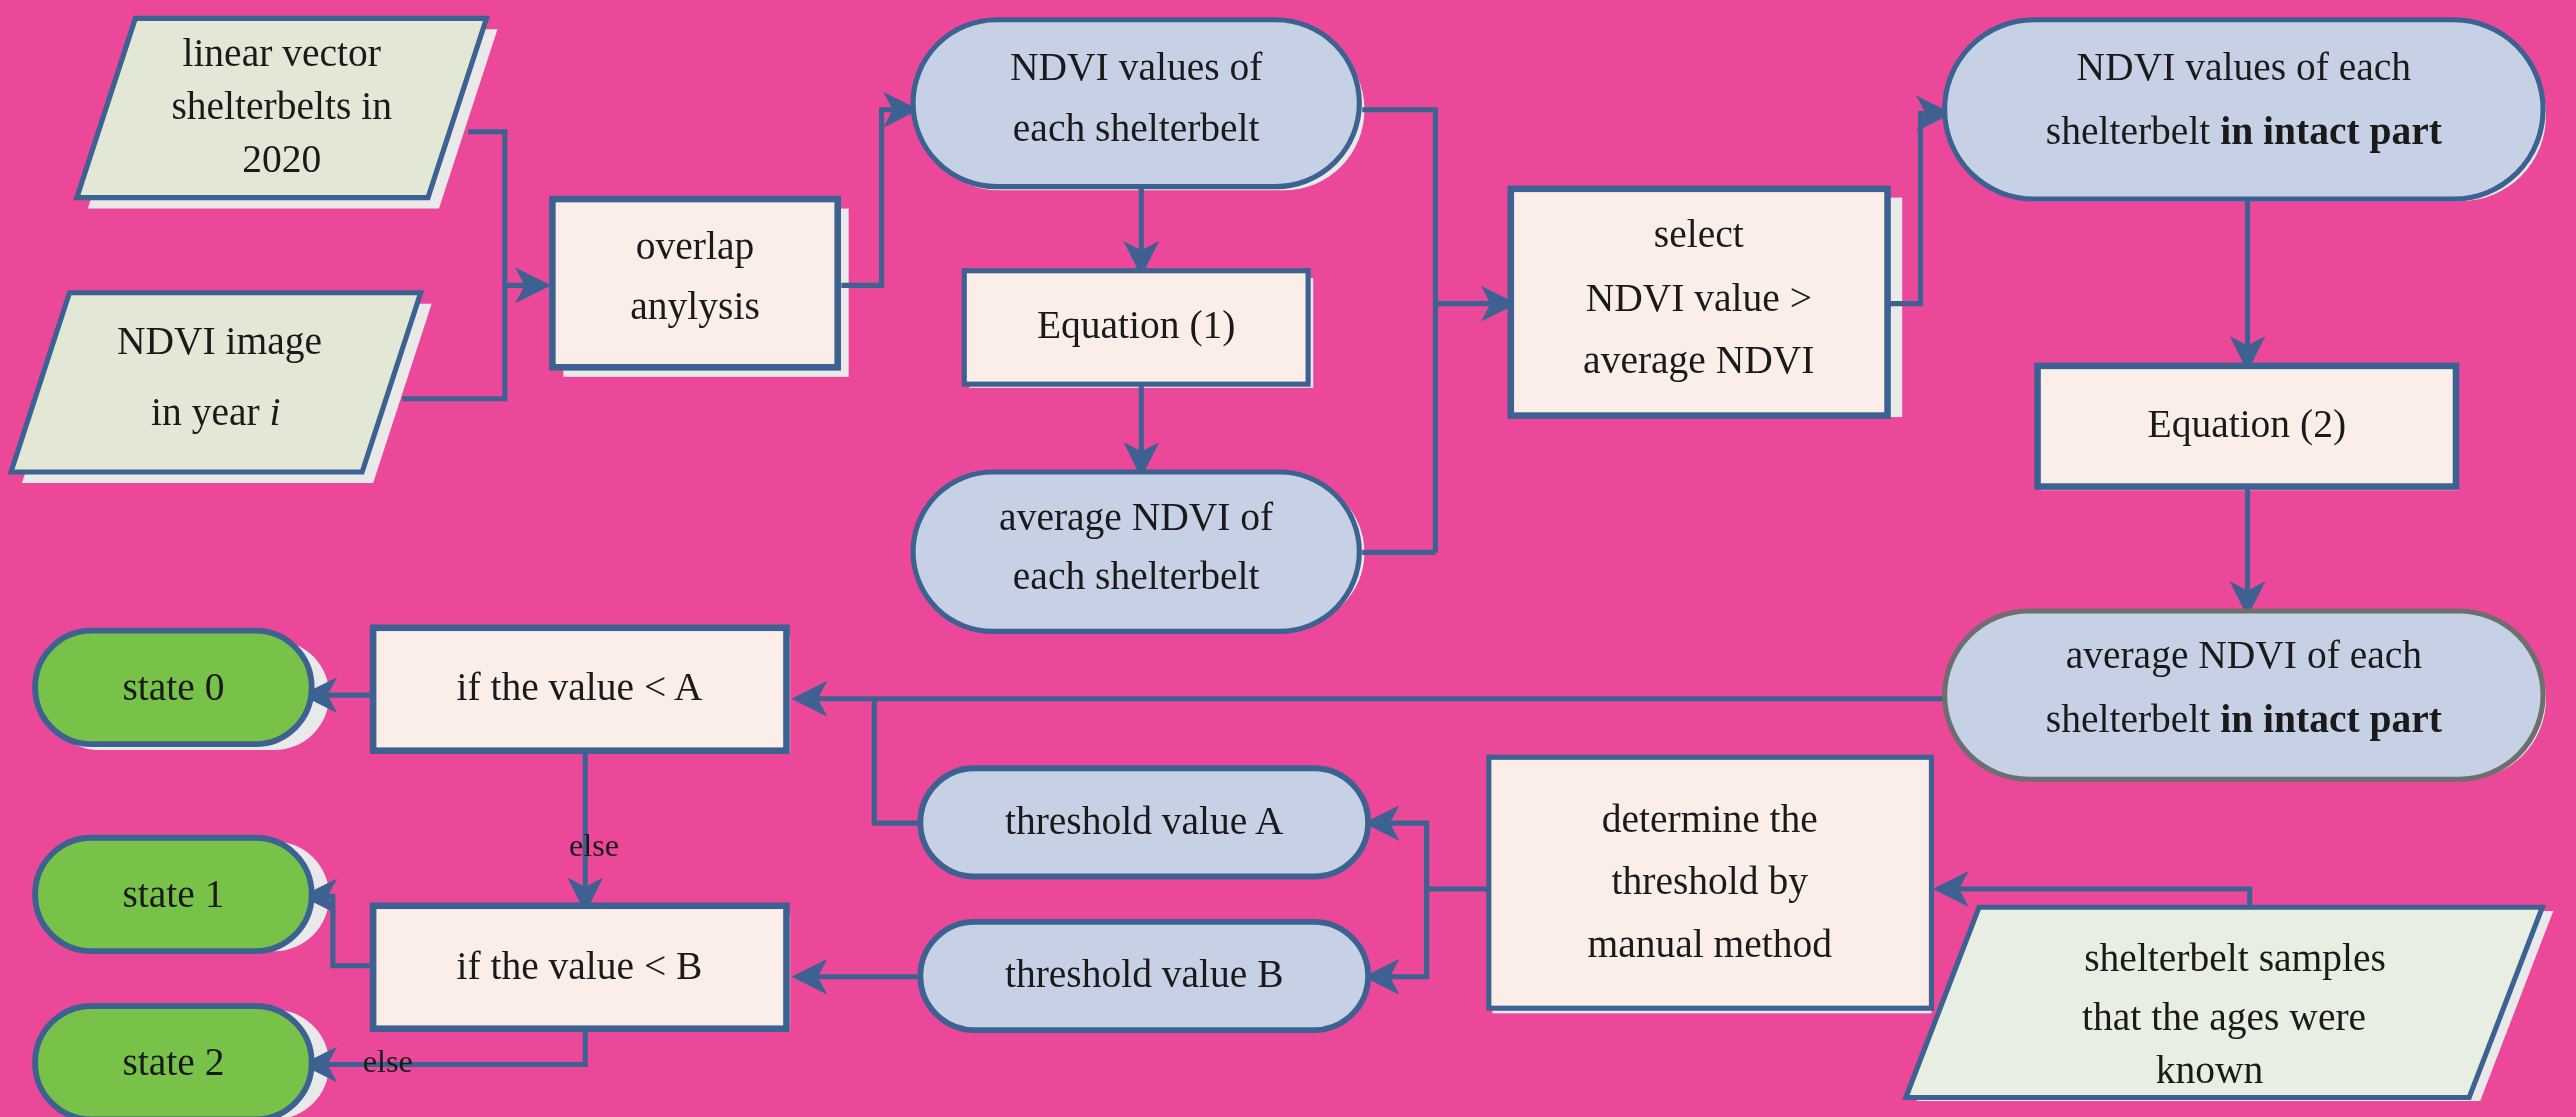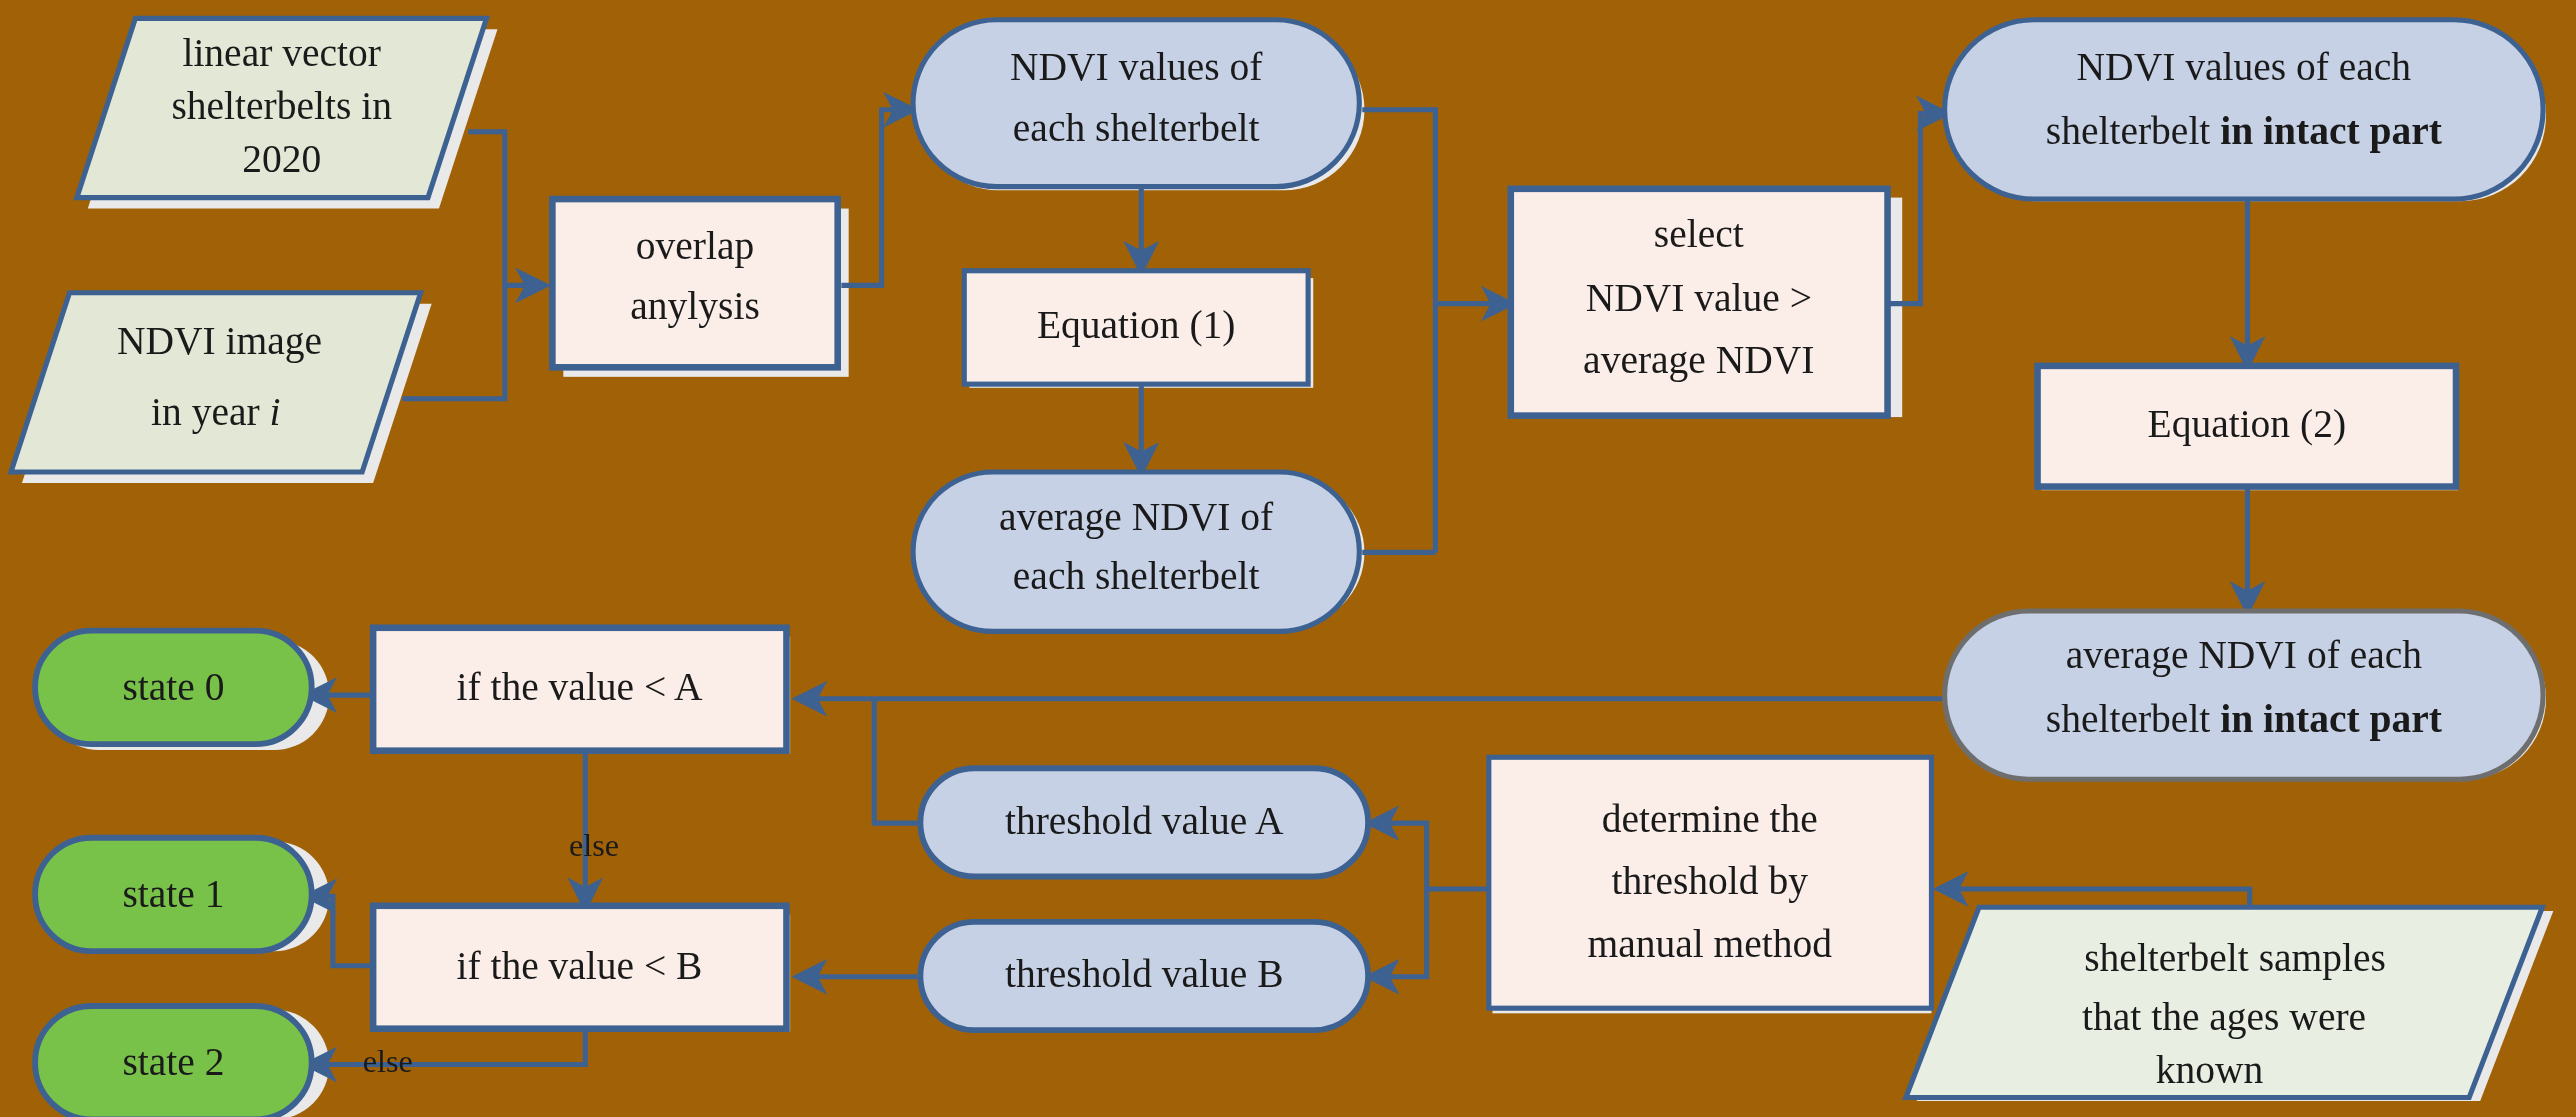--- a/index.html
+++ b/index.html
@@ -10,21 +10,21 @@
   body {
     width: 2576px;
     height: 1118px;
     font-family: "Liberation Serif", "DejaVu Serif", serif;
     overflow: hidden;
   }
   #canvas {
     position: relative;
     width: 2576px;
     height: 1118px;
-    background: #a16207;
+    background: #ec4899;
   }
   svg#flow {
     position: absolute;
     left: 0; top: 0;
     width: 2576px;
     height: 1118px;
   }
   .node-text {
     font-family: "Liberation Serif", "DejaVu Serif", serif;
     fill: #1a1a1a;

